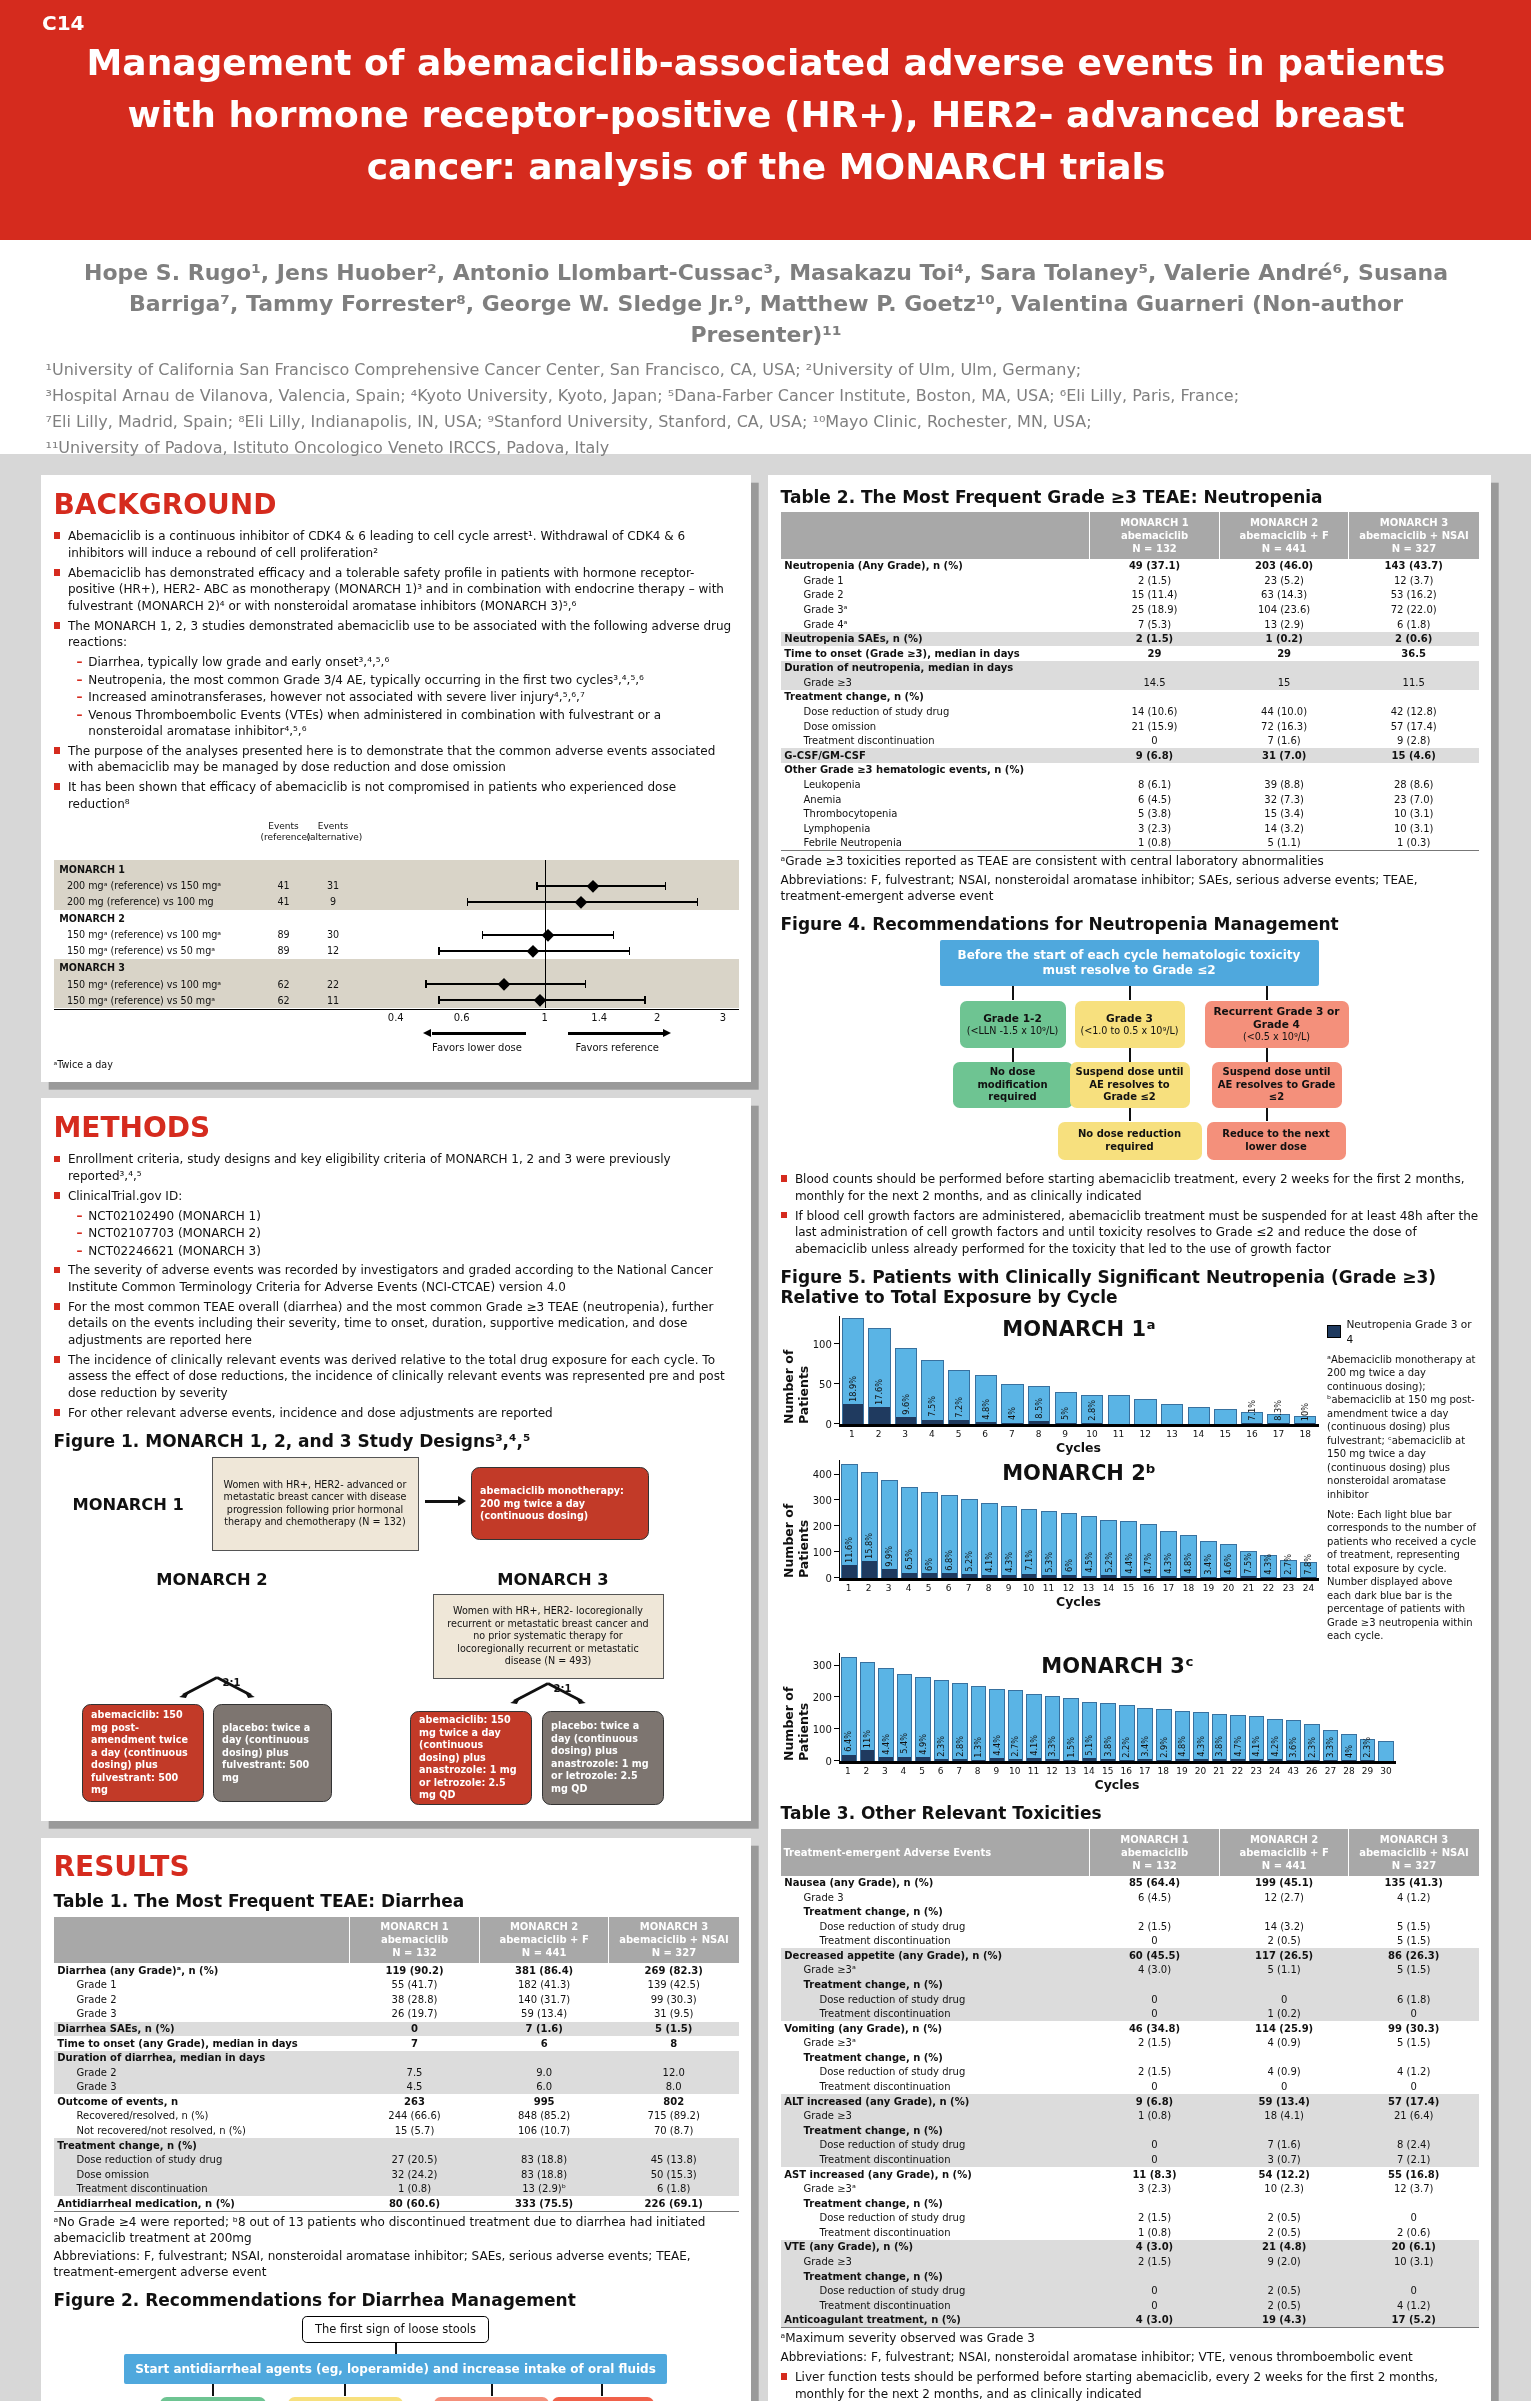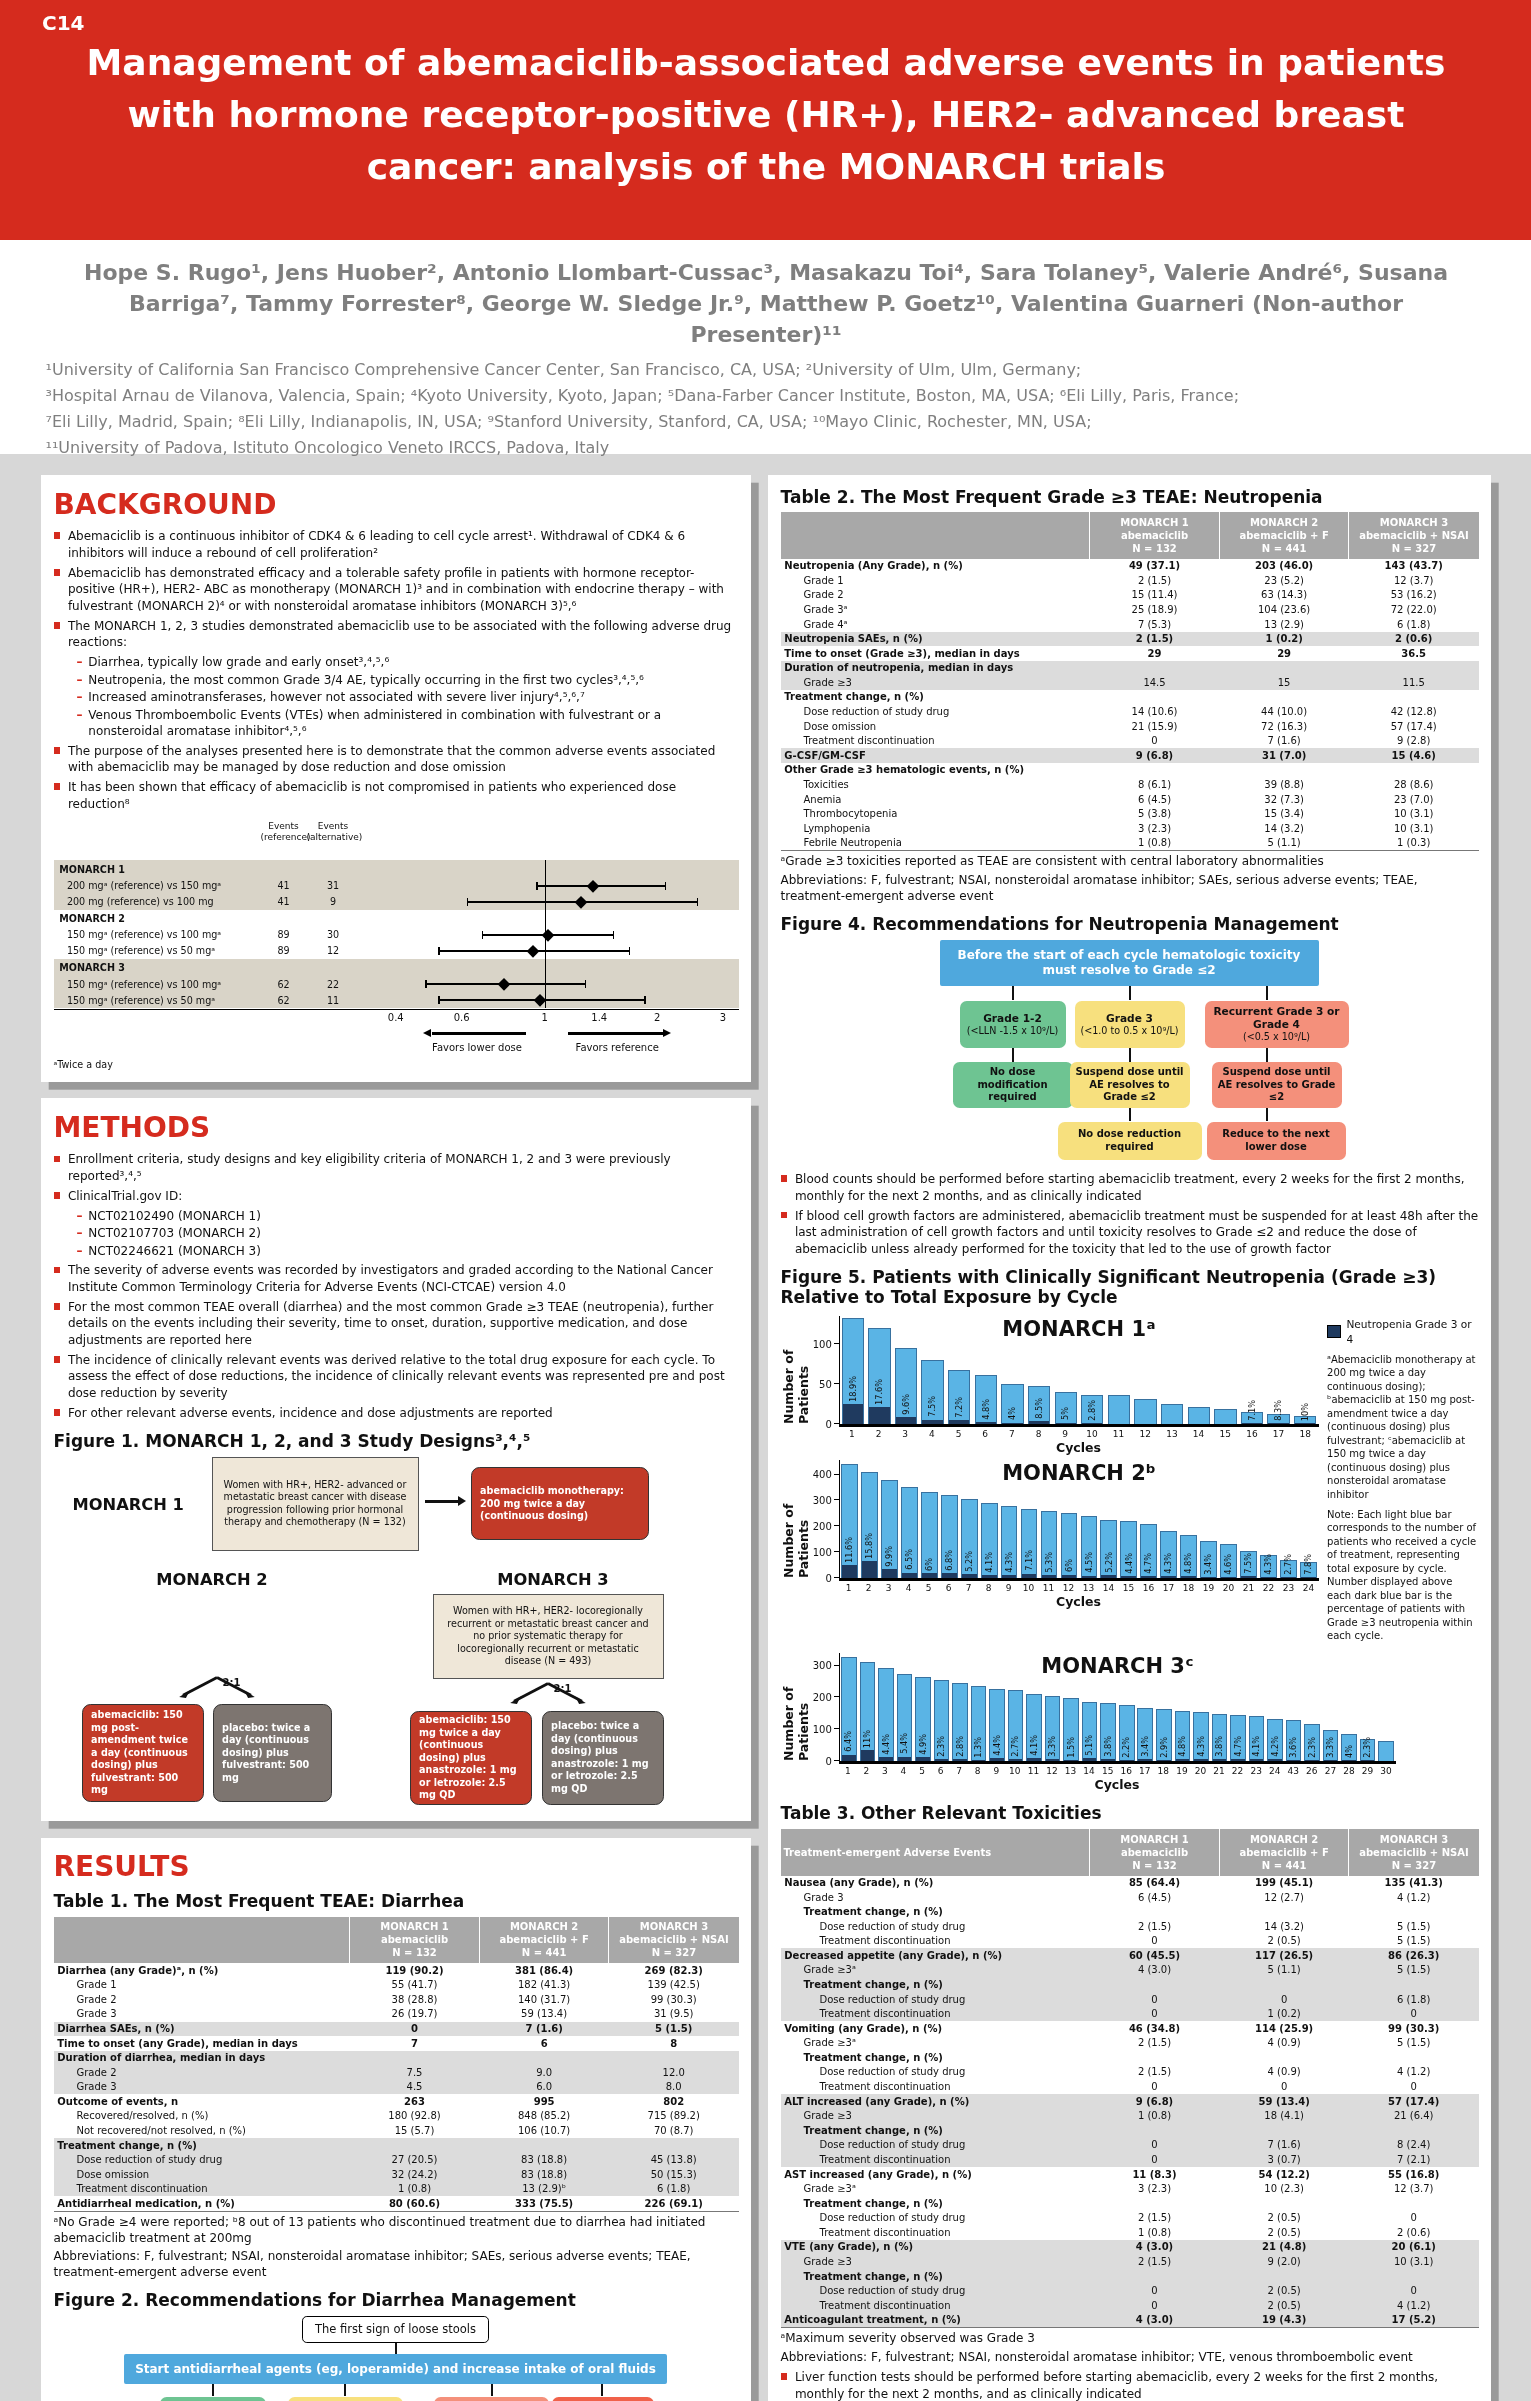--- a/index.html
+++ b/index.html
@@ -464,21 +464,21 @@
               <td class="val">8.0</td>
             </tr>
             <tr>
               <td class="lbl i0 b">Outcome of events, n</td>
               <td class="val b">263</td>
               <td class="val b">995</td>
               <td class="val b">802</td>
             </tr>
             <tr>
               <td class="lbl i1">Recovered/resolved, n (%)</td>
-              <td class="val">180 (92.8)</td>
+              <td class="val">244 (66.6)</td>
               <td class="val">848 (85.2)</td>
               <td class="val">715 (89.2)</td>
             </tr>
             <tr>
               <td class="lbl i1">Not recovered/not resolved, n (%)</td>
               <td class="val">15 (5.7)</td>
               <td class="val">106 (10.7)</td>
               <td class="val">70 (8.7)</td>
             </tr>
             <tr class="shade">
@@ -658,21 +658,21 @@
               <td class="val b">31 (7.0)</td>
               <td class="val b">15 (4.6)</td>
             </tr>
             <tr>
               <td class="lbl i0 b">Other Grade ≥3 hematologic events, n (%)</td>
               <td class="val b"></td>
               <td class="val b"></td>
               <td class="val b"></td>
             </tr>
             <tr>
-              <td class="lbl i1">Toxicities</td>
+              <td class="lbl i1">Leukopenia</td>
               <td class="val">8 (6.1)</td>
               <td class="val">39 (8.8)</td>
               <td class="val">28 (8.6)</td>
             </tr>
             <tr>
               <td class="lbl i1">Anemia</td>
               <td class="val">6 (4.5)</td>
               <td class="val">32 (7.3)</td>
               <td class="val">23 (7.0)</td>
             </tr>

